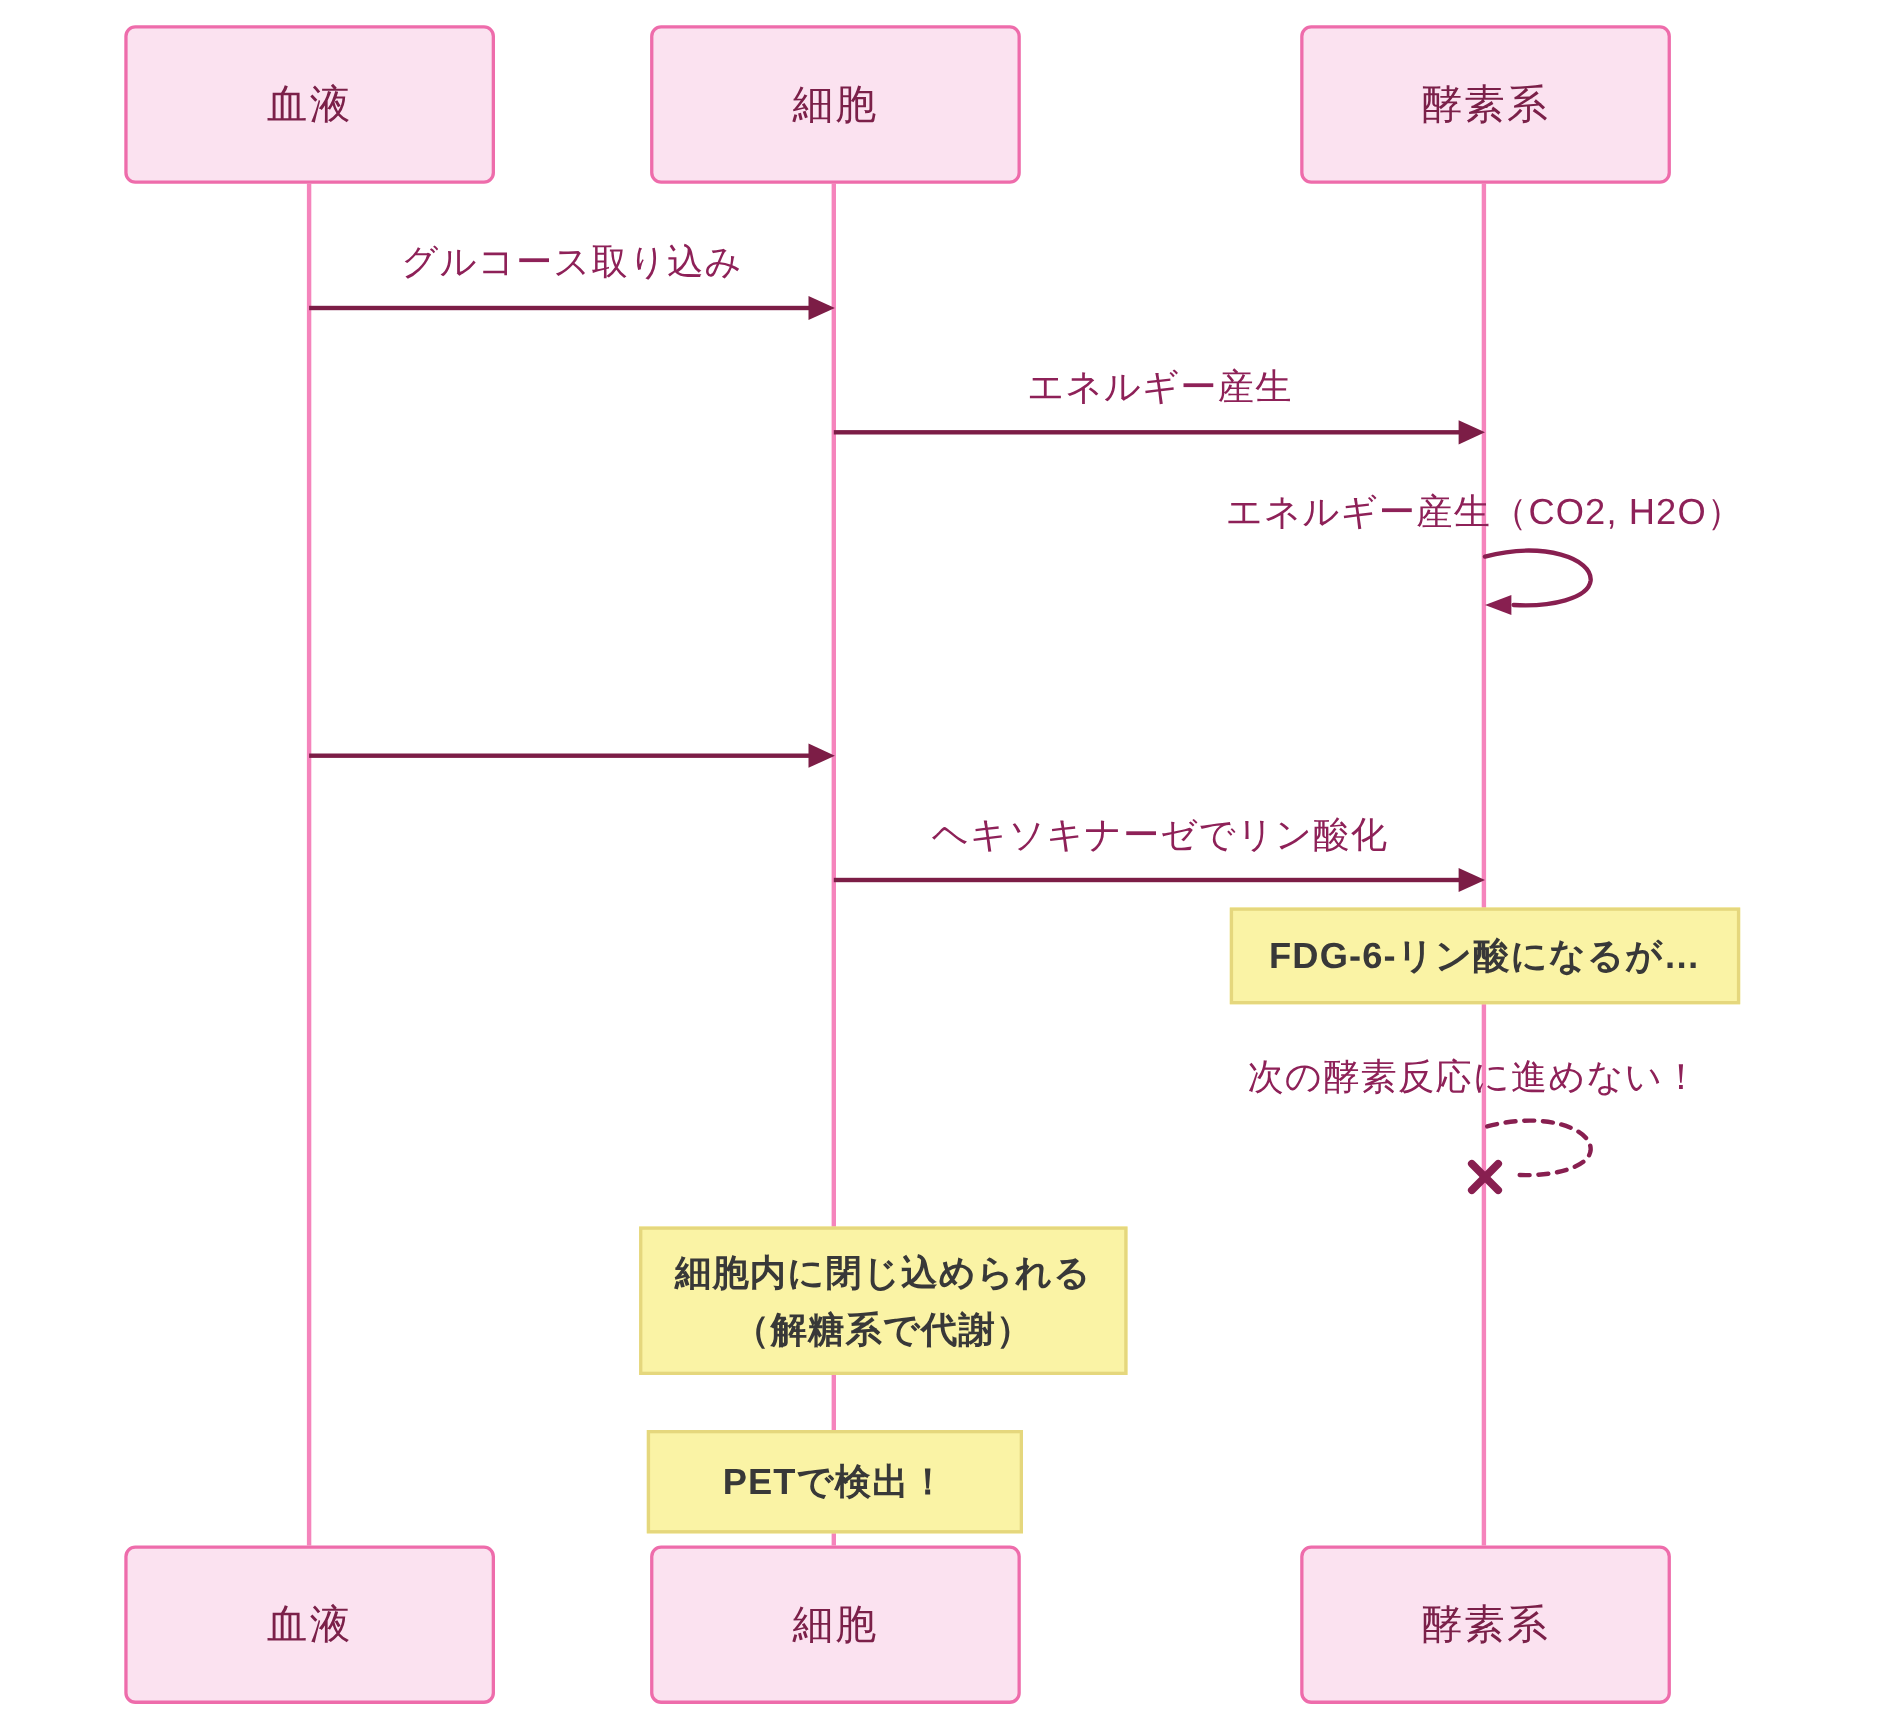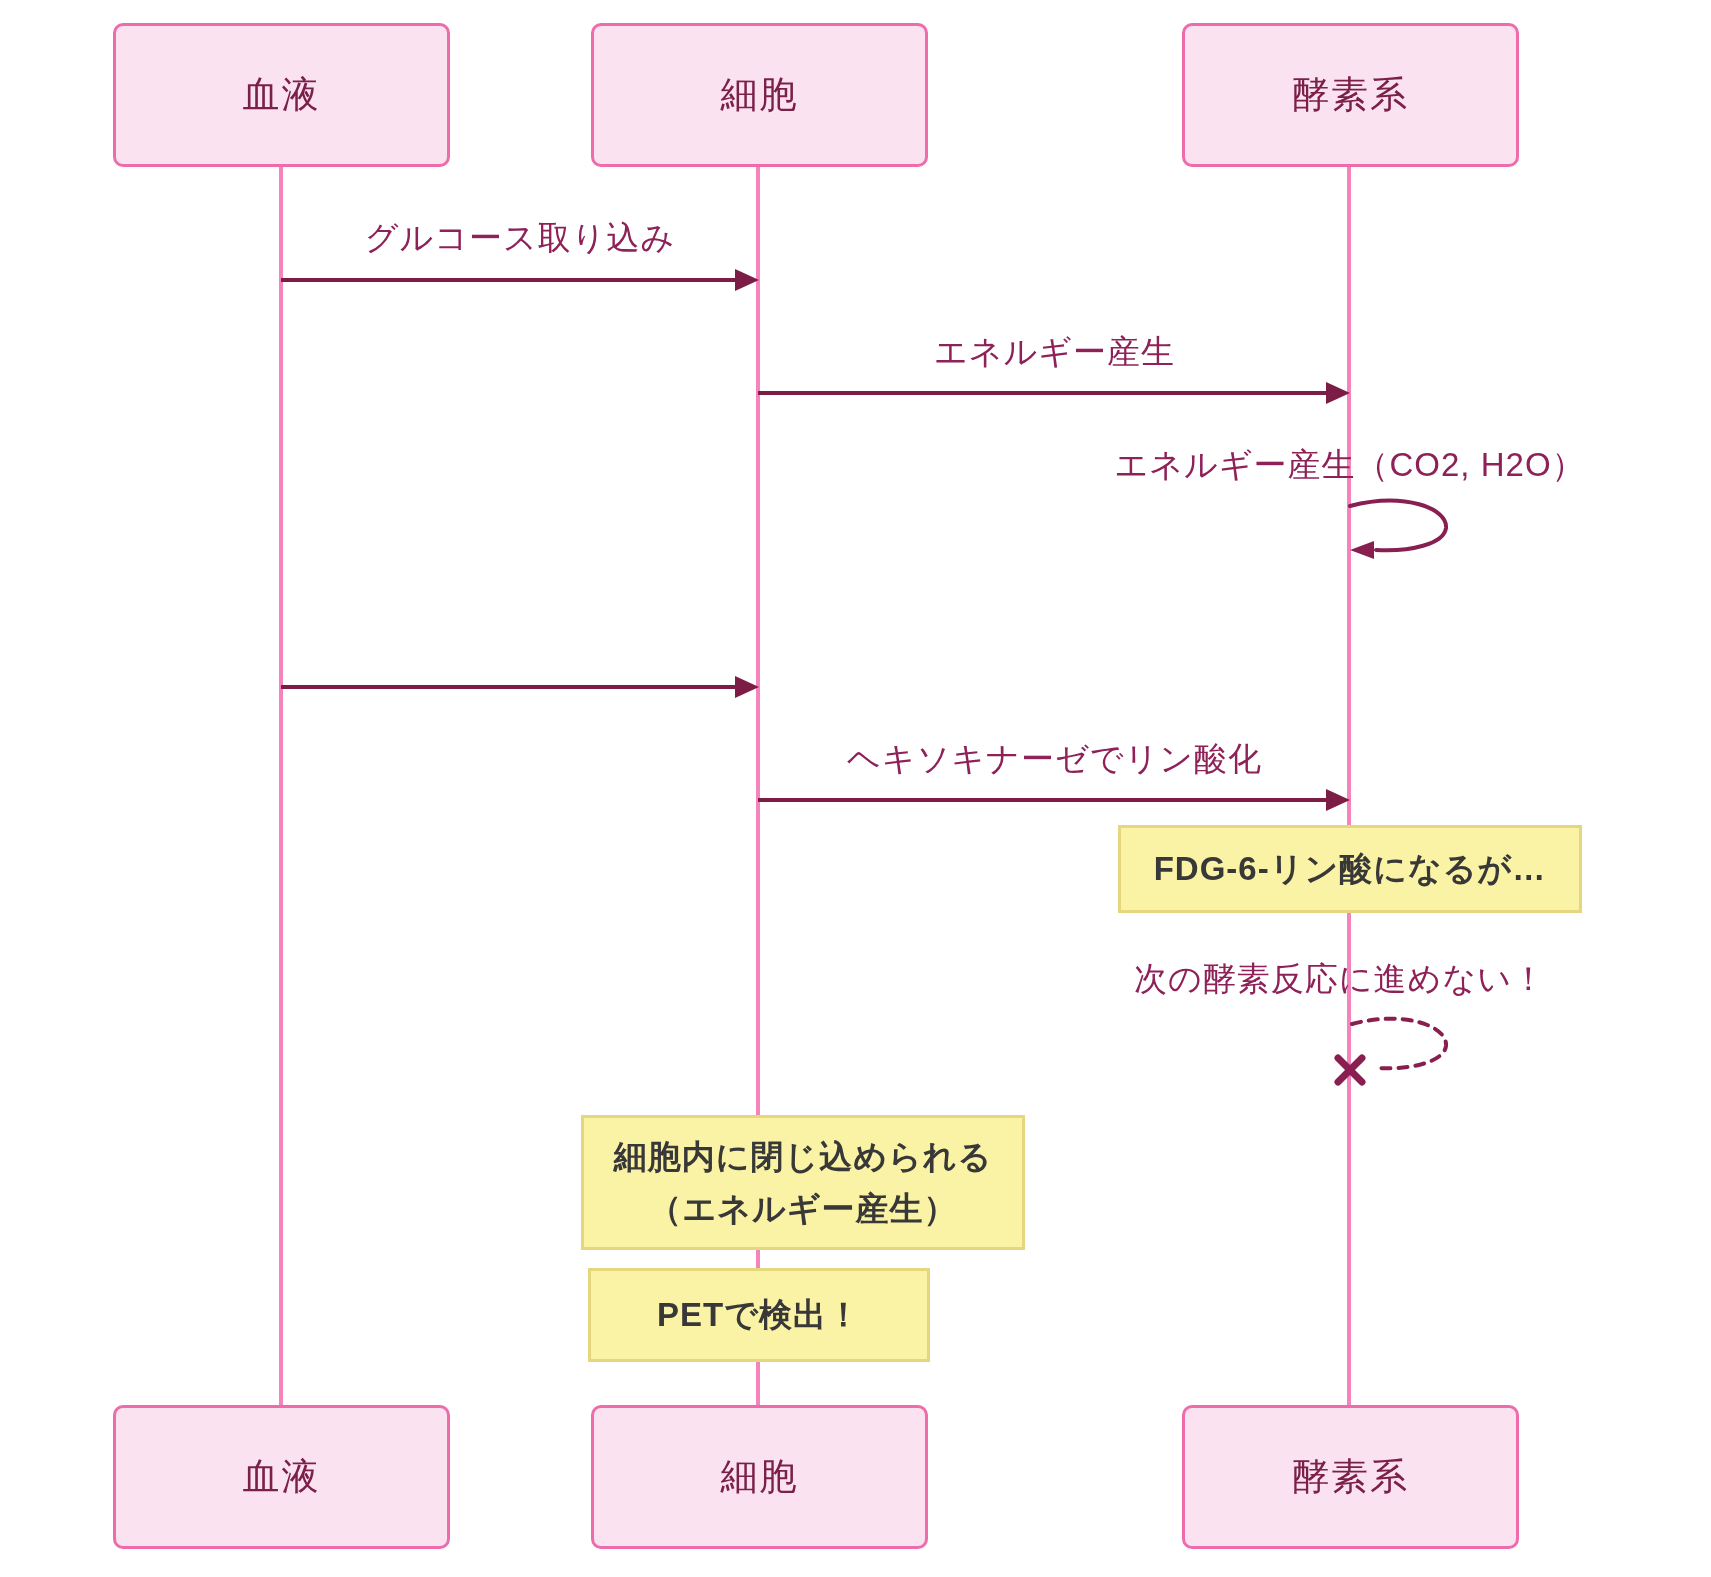--- a/index.html
+++ b/index.html
@@ -109,24 +109,24 @@
   <svg class="loop" style="left:1334px;top:1016px;" width="118" height="72" viewBox="0 0 118 72">
     <path d="M 18 8 C 70 -6, 114 10, 112 30 C 110 46, 76 54, 44 52" fill="none" stroke="var(--loopStroke,#881f50)" stroke-width="4" stroke-dasharray="9 8" stroke-linecap="round"></path>
     <g>
       <line x1="4" y1="42" x2="28" y2="66" stroke="var(--loopStroke,#881f50)" stroke-width="7" stroke-linecap="round"></line>
       <line x1="28" y1="42" x2="4" y2="66" stroke="var(--loopStroke,#881f50)" stroke-width="7" stroke-linecap="round"></line>
     </g>
   </svg>
 
   <div class="note" style="left:537px;top:1115px;width:444px;height:135px;margin-left:44px;">
     <span>細胞内に閉じ込められる</span>
-    <span>（エネルギー産生）</span>
+    <span>（解糖系で代謝）</span>
   </div>
 
-  <div class="note" style="left:588px;top:1268px;width:342px;height:94px;">
+  <div class="note" style="left:588px;top:1300px;width:342px;height:94px;">
     <span>PETで検出！</span>
   </div>
 
   <div class="actor" style="left:113px;top:1405px;">
     <span>血液</span>
   </div>
   <div class="actor" style="left:591px;top:1405px;">
     <span>細胞</span>
   </div>
   <div class="actor" style="left:1182px;top:1405px;">

